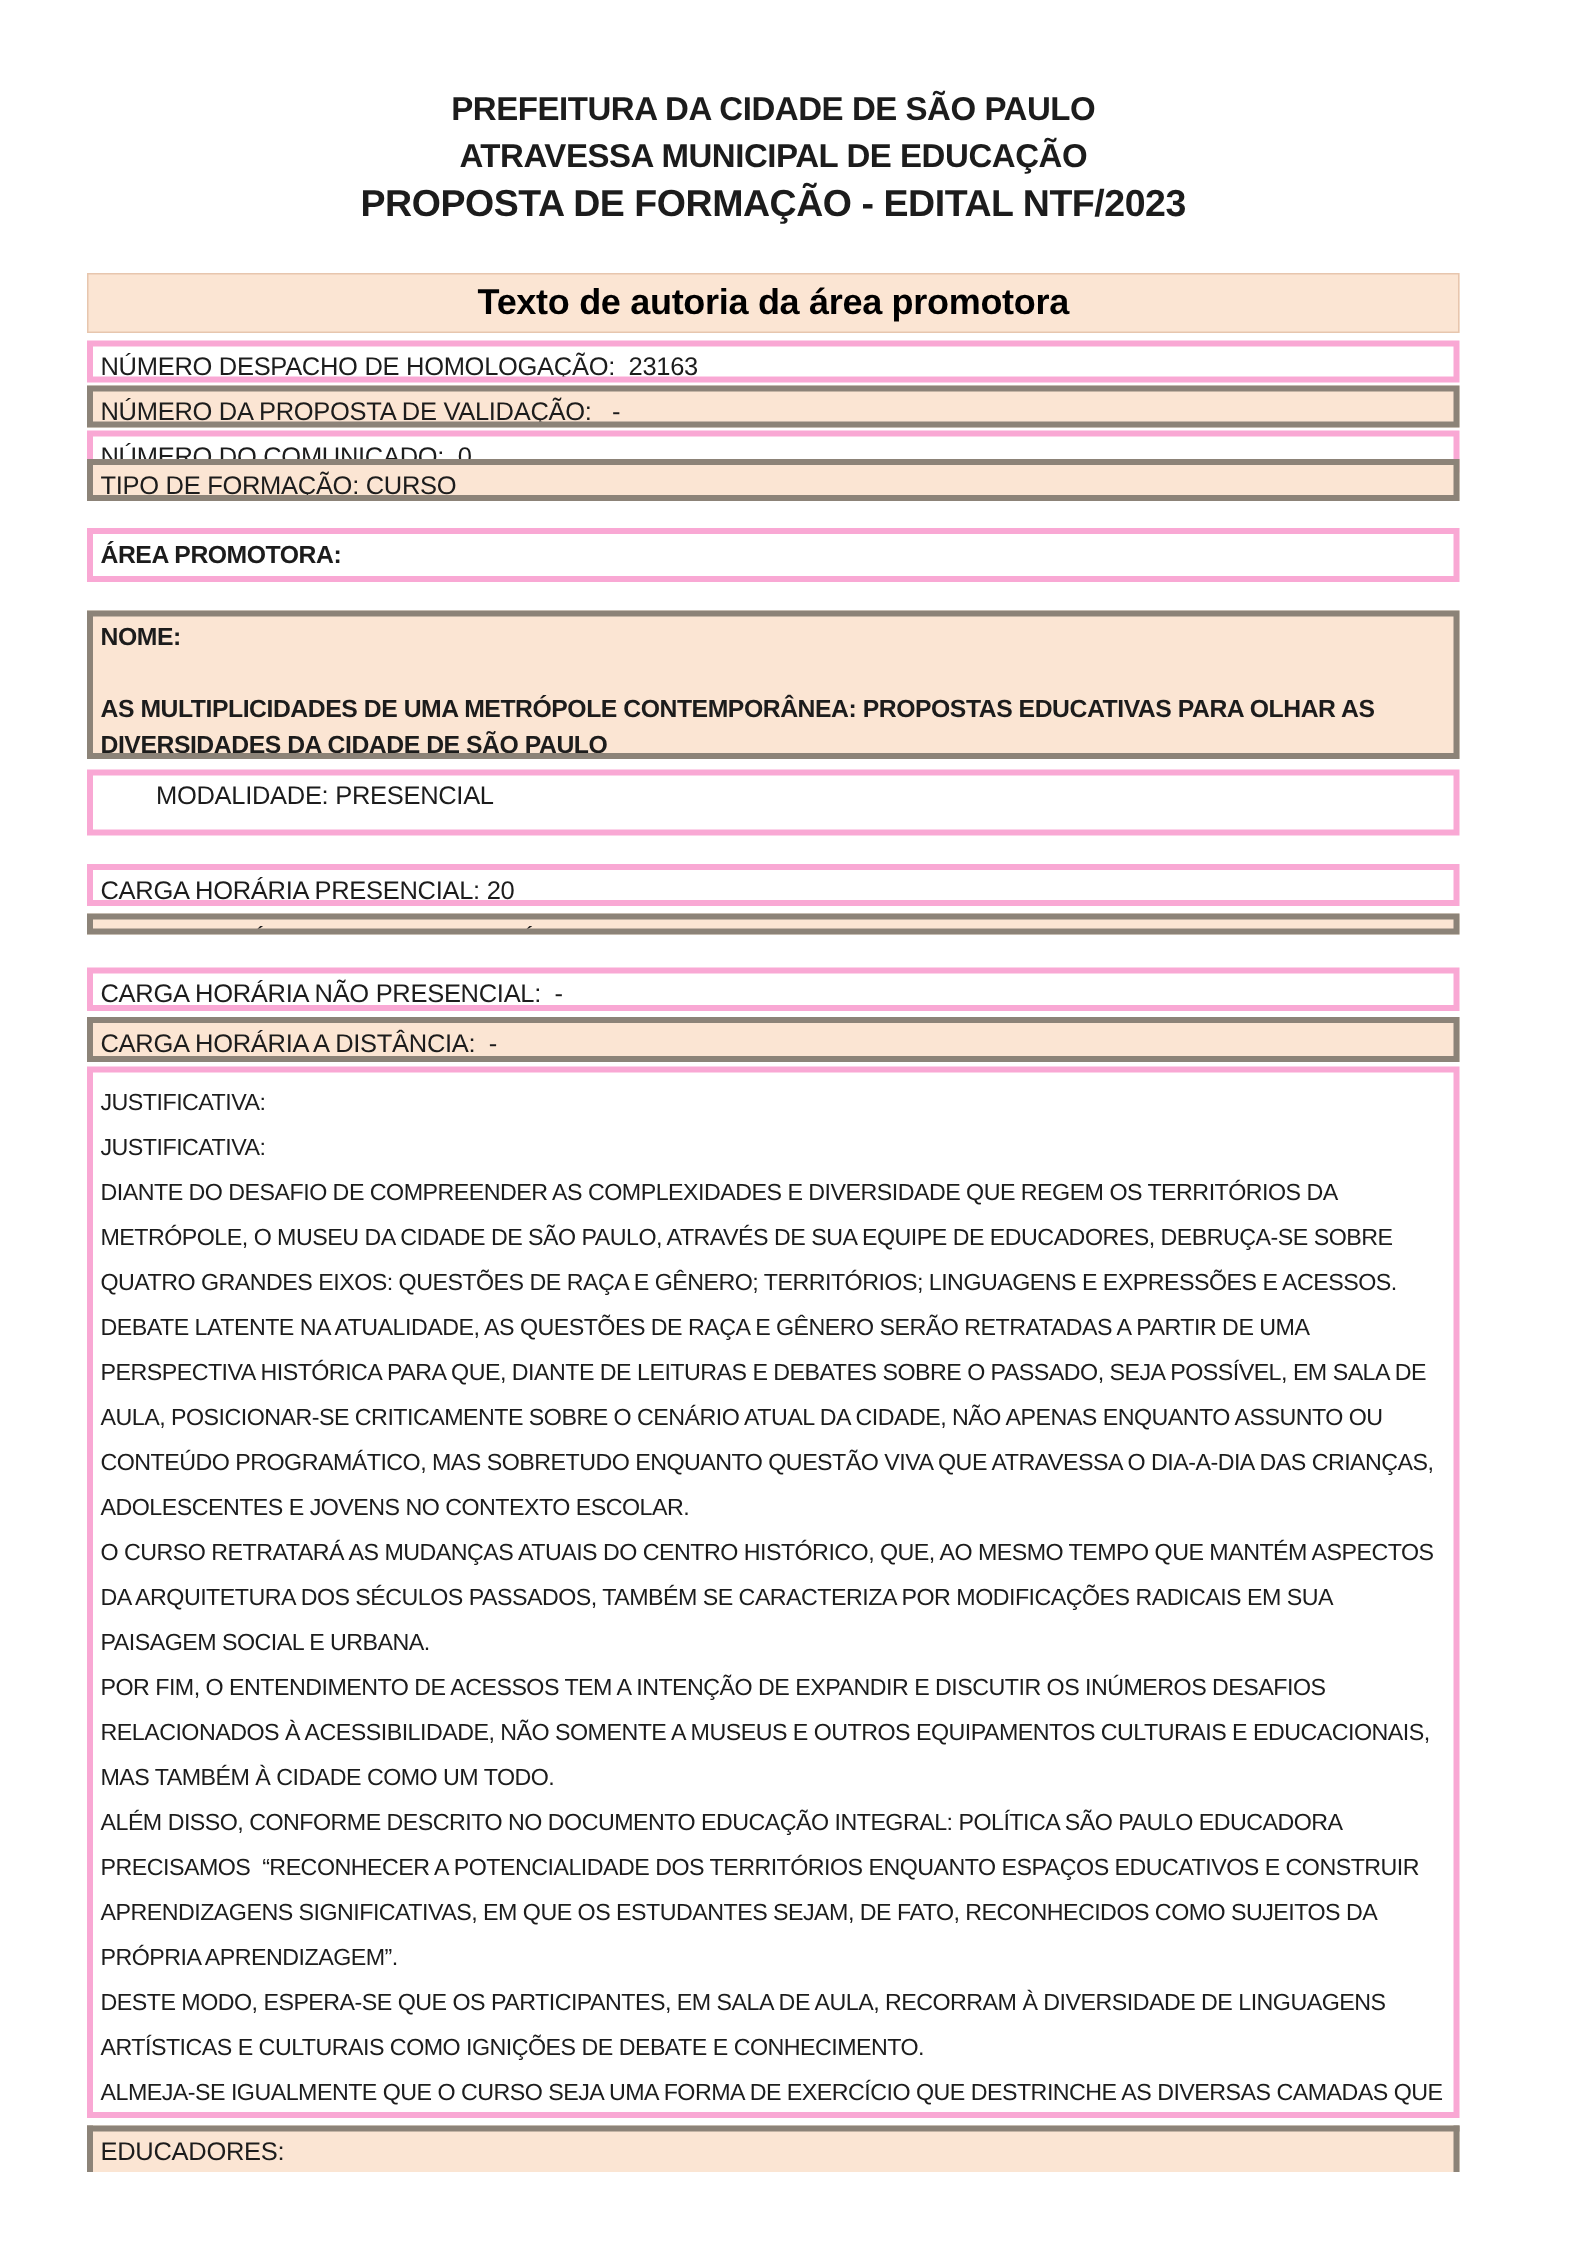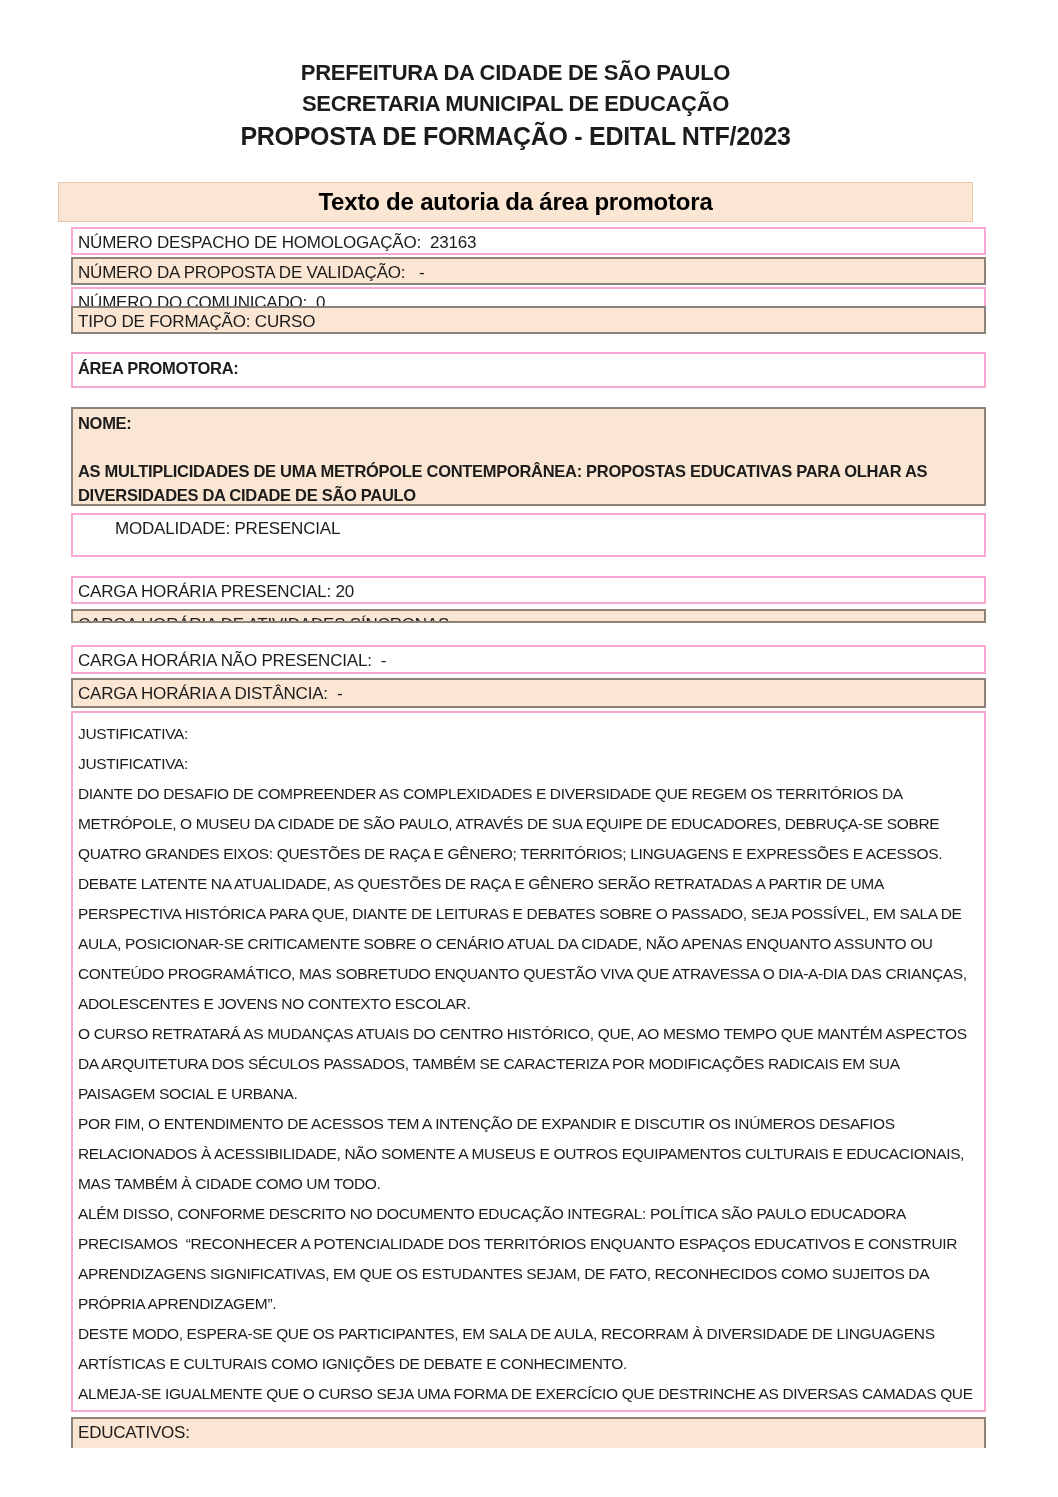--- a/index.html
+++ b/index.html
@@ -13,38 +13,38 @@
   .banner{
     position:absolute;left:58px;top:182px;width:915px;height:40px;
     background:#fbe5d3;border:1px solid #e7c6ae;box-sizing:border-box;
     text-align:center;
   }
   .banner-text{
     font-weight:bold;font-size:24px;line-height:38px;color:#000000;letter-spacing:-0.2px;
   }
   .row{
     position:absolute;left:58px;width:915px;box-sizing:border-box;
-    border:2px solid #f9a8d4;background:#ffffff;overflow:hidden;margin-left:13px;
+    border:4px solid #f9a8d4;background:#ffffff;overflow:hidden;
   }
   .row.peach{background:#fbe5d3;border-color:#8c8378;}
   .row-text{
     display:block;white-space:pre-wrap;font-size:17px;line-height:24px;
     padding:2px 5px 0 5px;letter-spacing:-0.2px;
   }
   .row.bold .row-text{font-weight:bold;font-size:16.5px;letter-spacing:-0.3px;}
   .row.justif .row-text{font-size:15.5px;line-height:30px;letter-spacing:-0.35px;padding-top:6px;}
 </style>
 </head>
 <body>
 
 <div class="page">
 
   <div class="header">
     <div class="header-line">PREFEITURA DA CIDADE DE SÃO PAULO</div>
-    <div class="header-line">SECRETARIA MUNICIPAL DE EDUCAÇÃO</div>
+    <div class="header-line">ATRAVESSA MUNICIPAL DE EDUCAÇÃO</div>
     <div class="header-line big">PROPOSTA DE FORMAÇÃO - EDITAL NTF/2023</div>
   </div>
 
   <div class="banner">
     <span class="banner-text">Texto de autoria da área promotora</span>
   </div>
 
   <div class="row" style="top:227px;height:28px;">
     <span class="row-text">NÚMERO DESPACHO DE HOMOLOGAÇÃO:  23163</span>
   </div>
@@ -99,16 +99,16 @@
 DIANTE DO DESAFIO DE COMPREENDER AS COMPLEXIDADES E DIVERSIDADE QUE REGEM OS TERRITÓRIOS DA METRÓPOLE, O MUSEU DA CIDADE DE SÃO PAULO, ATRAVÉS DE SUA EQUIPE DE EDUCADORES, DEBRUÇA-SE SOBRE QUATRO GRANDES EIXOS: QUESTÕES DE RAÇA E GÊNERO; TERRITÓRIOS; LINGUAGENS E EXPRESSÕES E ACESSOS.
 DEBATE LATENTE NA ATUALIDADE, AS QUESTÕES DE RAÇA E GÊNERO SERÃO RETRATADAS A PARTIR DE UMA PERSPECTIVA HISTÓRICA PARA QUE, DIANTE DE LEITURAS E DEBATES SOBRE O PASSADO, SEJA POSSÍVEL, EM SALA DE AULA, POSICIONAR-SE CRITICAMENTE SOBRE O CENÁRIO ATUAL DA CIDADE, NÃO APENAS ENQUANTO ASSUNTO OU CONTEÚDO PROGRAMÁTICO, MAS SOBRETUDO ENQUANTO QUESTÃO VIVA QUE ATRAVESSA O DIA-A-DIA DAS CRIANÇAS, ADOLESCENTES E JOVENS NO CONTEXTO ESCOLAR.
 O CURSO RETRATARÁ AS MUDANÇAS ATUAIS DO CENTRO HISTÓRICO, QUE, AO MESMO TEMPO QUE MANTÉM ASPECTOS DA ARQUITETURA DOS SÉCULOS PASSADOS, TAMBÉM SE CARACTERIZA POR MODIFICAÇÕES RADICAIS EM SUA PAISAGEM SOCIAL E URBANA.
 POR FIM, O ENTENDIMENTO DE ACESSOS TEM A INTENÇÃO DE EXPANDIR E DISCUTIR OS INÚMEROS DESAFIOS RELACIONADOS À ACESSIBILIDADE, NÃO SOMENTE A MUSEUS E OUTROS EQUIPAMENTOS CULTURAIS E EDUCACIONAIS, MAS TAMBÉM À CIDADE COMO UM TODO.
 ALÉM DISSO, CONFORME DESCRITO NO DOCUMENTO EDUCAÇÃO INTEGRAL: POLÍTICA SÃO PAULO EDUCADORA  PRECISAMOS  “RECONHECER A POTENCIALIDADE DOS TERRITÓRIOS ENQUANTO ESPAÇOS EDUCATIVOS E CONSTRUIR APRENDIZAGENS SIGNIFICATIVAS, EM QUE OS ESTUDANTES SEJAM, DE FATO, RECONHECIDOS COMO SUJEITOS DA PRÓPRIA APRENDIZAGEM”.
 DESTE MODO, ESPERA-SE QUE OS PARTICIPANTES, EM SALA DE AULA, RECORRAM À DIVERSIDADE DE LINGUAGENS ARTÍSTICAS E CULTURAIS COMO IGNIÇÕES DE DEBATE E CONHECIMENTO.
 ALMEJA-SE IGUALMENTE QUE O CURSO SEJA UMA FORMA DE EXERCÍCIO QUE DESTRINCHE AS DIVERSAS CAMADAS QUE CONFIGURAM A CIDADE DE SÃO PAULO E QUE AS PROFESSORAS E OS PROFESSORES VEJAM ESTE MOVIMENTO FORMATIVO COMO UMA PORTA DE ENTRADA PARA OS DEBATES REALIZADOS PELA EQUIPE DE EDUCADORES DO MUSEU DA CIDADE DE SÃO PAULO, E QUE POSSAM, FUTURAMENTE, DAR CONTINUIDADE A ESSAS E A OUTRAS QUESTÕES, JUNTO COM SEUS ALUNOS, ATRAVÉS DE VISITAS EDUCATIVAS NOS EQUIPAMENTOS QUE FORMAM ESTE MUSEU.</span>
   </div>
 
   <div class="row peach" style="top:1417px;height:31px;border-bottom:none;">
-    <span class="row-text">EDUCATIVOS:</span>
+    <span class="row-text">EDUCADORES:</span>
   </div>
 
 </div>
 
 </body></html>

